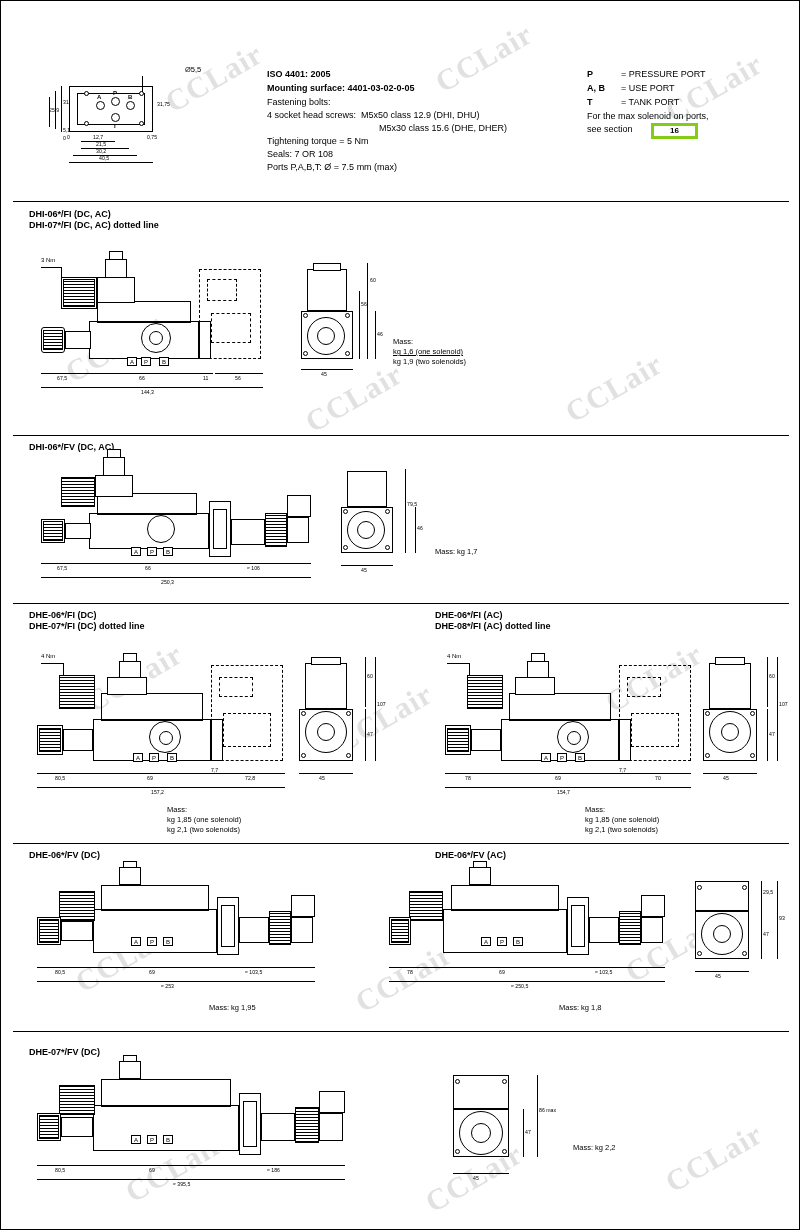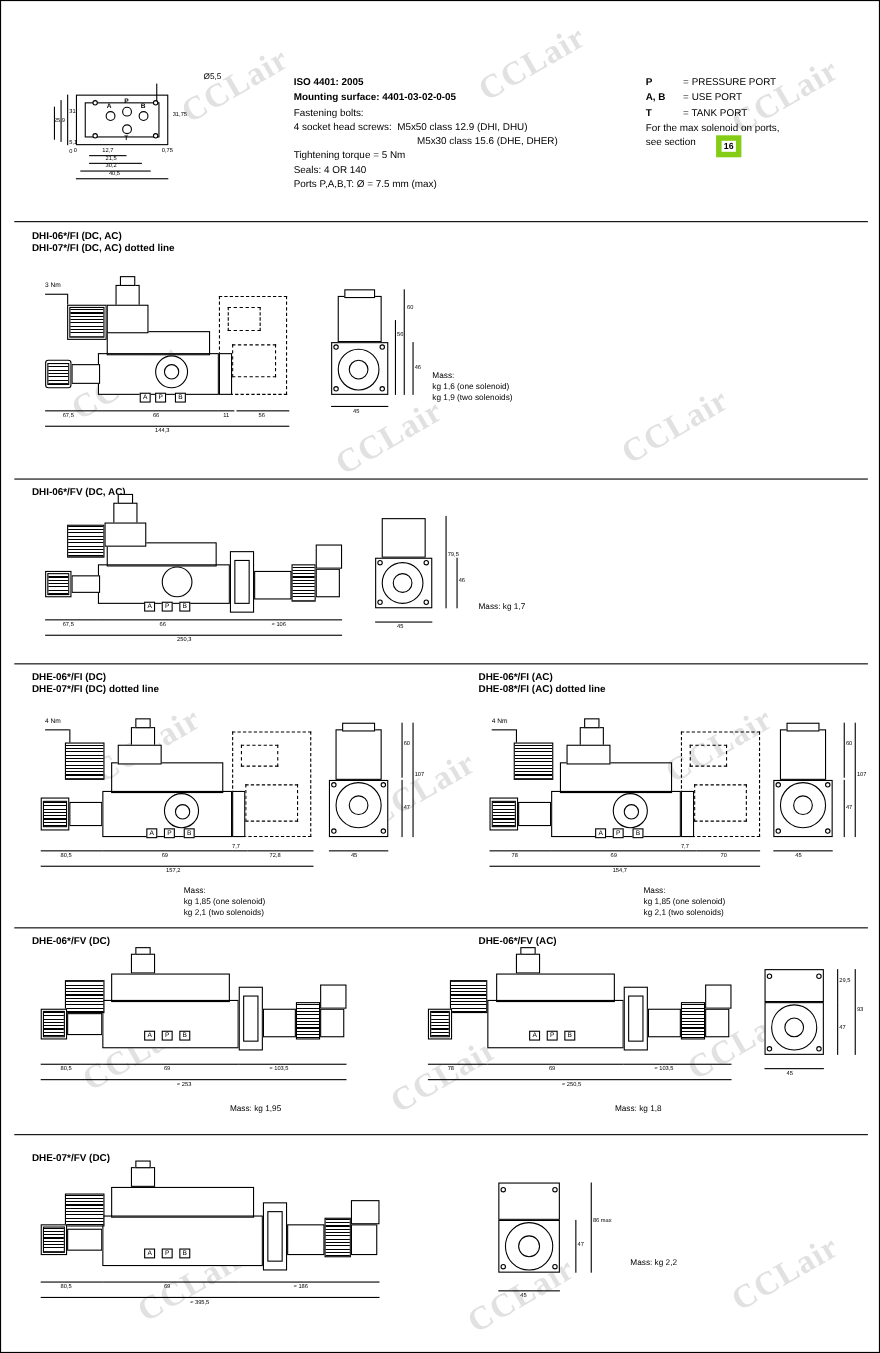--- a/index.html
+++ b/index.html
@@ -10,21 +10,21 @@
   .hdr{position:absolute;left:0;top:0;width:100%;height:26px;border-bottom:1.5px solid #000;box-sizing:border-box;display:flex;align-items:center;}
   .hdr .num{margin-left:6px;border:1.2px solid #000;font-size:11px;font-weight:bold;padding:0px 3px;line-height:13px;}
   .hdr .ttl{margin-left:8px;font-size:11.5px;font-weight:bold;letter-spacing:.2px;}
 
   
   .t{position:absolute;font-size:9px;line-height:11px;white-space:pre;}
   .b{font-weight:bold;}
   .sm{font-size:7.5px;line-height:9px;}
   .xs{font-size:6px;line-height:7px;}
   .xxs{font-size:5.2px;line-height:6px;}
-  .sec-ref{display:inline-block;border:5px solid #84cc16;padding:0 2px;font-size:8px;font-weight:bold;line-height:10px;}
+  .sec-ref{display:inline-block;border:3px solid #84cc16;padding:0 16px;font-size:8px;font-weight:bold;line-height:10px;}
 
   
   .dw{position:absolute;}
   .ln{position:absolute;background:#000;}
   .box{position:absolute;border:1px solid #000;box-sizing:border-box;background:#fff;}
   .boxt{position:absolute;border:1px solid #000;box-sizing:border-box;background:transparent;}
   .dash{position:absolute;border:1px dashed #000;box-sizing:border-box;}
   .circ{position:absolute;border:1px solid #000;border-radius:50%;box-sizing:border-box;background:#fff;}
   .hatchv{background:repeating-linear-gradient(0deg,#000 0 1px,#fff 1px 3px);}
   .lbl-box{position:absolute;border:1px solid #000;box-sizing:border-box;font-size:6px;line-height:8px;text-align:center;background:#fff;}
@@ -106,21 +106,21 @@
     <div class="t xxs" style="left:156px;top:100px;">31,75</div>
   </div>
 
   <div>
     <div class="t b" style="left:266px;top:68px;">ISO 4401: 2005</div>
     <div class="t b" style="left:266px;top:82px;text-align:right;">Mounting surface: 4401-03-02-0-05</div>
     <div class="t" style="left:266px;top:96px;">Fastening bolts:</div>
     <div class="t" style="left:266px;top:109px;">4 socket head screws:  M5x50 class 12.9 (DHI, DHU)</div>
     <div class="t" style="left:378px;top:122px;">M5x30 class 15.6 (DHE, DHER)</div>
     <div class="t" style="left:266px;top:135px;">Tightening torque = 5 Nm</div>
-    <div class="t" style="left:266px;top:148px;">Seals: 4 OR 140</div>
+    <div class="t" style="left:266px;top:148px;">Seals: 7 OR 108</div>
     <div class="t" style="left:266px;top:161px;">Ports P,A,B,T: Ø = 7.5 mm (max)</div>
   </div>
 
   <div>
     <div class="t b" style="left:586px;top:68px;">P</div>
     <div class="t" style="left:620px;top:68px;">= PRESSURE PORT</div>
     <div class="t b" style="left:586px;top:82px;">A, B</div>
     <div class="t" style="left:620px;top:82px;">= USE PORT</div>
     <div class="t b" style="left:586px;top:96px;">T</div>
     <div class="t" style="left:620px;top:96px;">= TANK PORT</div>
@@ -190,21 +190,21 @@
     <div class="dimv" style="left:358px;top:290px;height:68px;"></div>
     <div class="dimv" style="left:374px;top:310px;height:48px;"></div>
     <div class="t xxs" style="left:369px;top:276px;">60</div>
     <div class="t xxs" style="left:360px;top:300px;">56</div>
     <div class="t xxs" style="left:376px;top:330px;">46</div>
     <div class="dim" style="left:300px;top:368px;width:52px;"></div>
     <div class="t xxs" style="left:320px;top:370px;">45</div>
   </div>
 
   <div class="t sm" style="left:392px;top:336px;">Mass:</div>
-  <div class="t sm" style="left:392px;top:346px;">kg 1,6 (one solenoid)</div>
+  <div class="t sm" style="left:392px;top:346px;text-decoration:underline;">kg 1,6 (one solenoid)</div>
   <div class="t sm" style="left:392px;top:356px;">kg 1,9 (two solenoids)</div>
 
   <div class="rule" style="top:434px;"></div>
 
   <div class="t b" style="left:28px;top:441px;">DHI-06*/FV (DC, AC)</div>
 
   <div class="dw">
     <div class="box" style="left:88px;top:512px;width:120px;height:36px;"></div>
     <div class="boxt" style="left:96px;top:492px;width:100px;height:22px;"></div>
     <div class="box hatchv" style="left:60px;top:476px;width:34px;height:30px;"></div>

